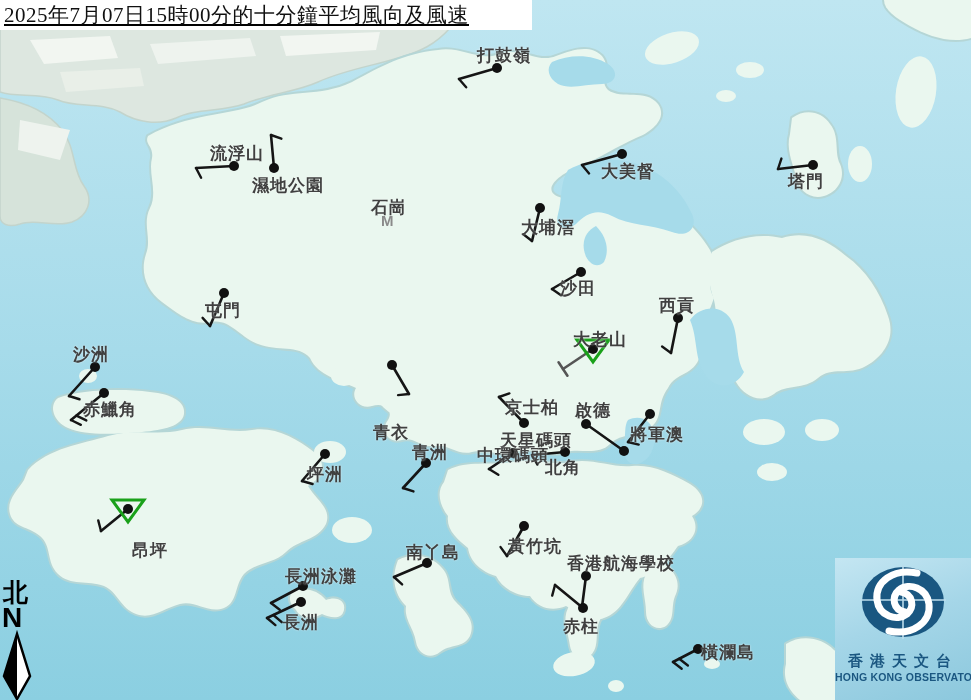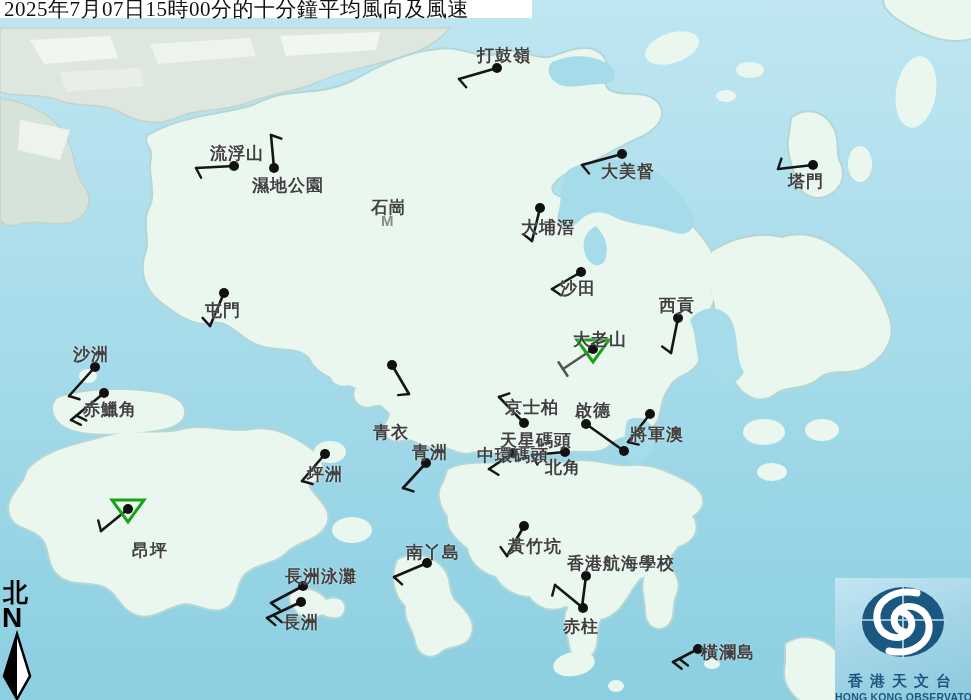--- a/index.html
+++ b/index.html
@@ -1,31 +1,31 @@
 <!DOCTYPE html>
 <html><head>
 <meta charset="utf-8">
 <style>
   html,body{margin:0;padding:0;}
   body{width:971px;height:700px;position:relative;overflow:hidden;
        font-family:"Liberation Serif",serif;background:#a9dcec;}
   #map{position:absolute;left:0;top:0;width:971px;height:700px;}
-  #titlebar{position:absolute;left:0;top:0;width:532px;height:18px;background:#ffffff;
-            display:flex;align-items:center;z-index:5;}
+  #titlebar{position:absolute;left:0;top:0;width:532px;height:30px;background:#ffffff;
+            display:flex;align-items:center;z-index:5;text-decoration:underline;}
   #titlebar .t{font-size:21px;color:#111;padding-left:4px;letter-spacing:0.5px;white-space:nowrap;}
   .station-label{position:absolute;color:#404040;font-size:17px;font-weight:bold;
                  letter-spacing:1px;white-space:nowrap;z-index:4;
                  text-shadow:0 0 2px rgba(255,255,255,.7);}
   .m-marker{position:absolute;color:#8a8a8a;font-size:15px;font-weight:bold;
             font-family:"Liberation Sans",sans-serif;z-index:4;}
   #north{position:absolute;left:0;top:580px;width:40px;height:120px;z-index:6;color:#000;}
   #north .zh{font-size:25px;font-weight:bold;line-height:25px;padding-left:3px;}
   #north .n{font-size:28px;font-weight:bold;font-family:"Liberation Sans",sans-serif;
             line-height:26px;padding-left:2px;}
-  #logo{position:absolute;right:0;bottom:0;width:136px;height:122px;z-index:6;
+  #logo{position:absolute;right:0;bottom:0;width:136px;height:142px;z-index:6;
         background:linear-gradient(160deg,#c4e6f2 0%,#a5d6e8 45%,#8cc8dd 100%);
         text-align:center;}
   #logo .zh{color:#1b5781;font-size:15px;font-weight:bold;letter-spacing:7px;
             margin-top:2px;white-space:nowrap;}
   #logo .en{color:#1b5781;font-size:10.5px;font-weight:bold;
             font-family:"Liberation Sans",sans-serif;letter-spacing:0.2px;white-space:nowrap;}
 </style>
 </head>
 <body>
 

